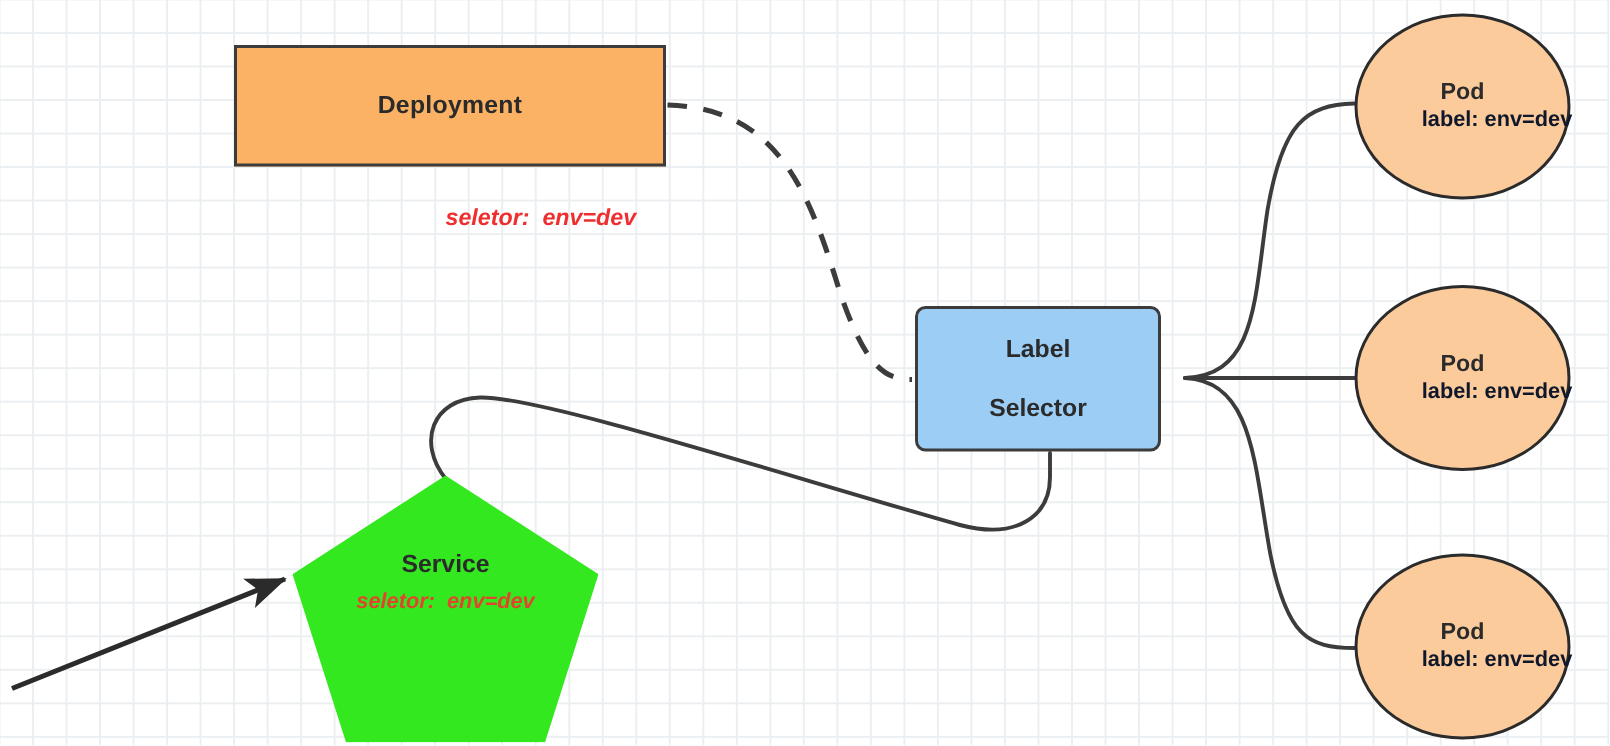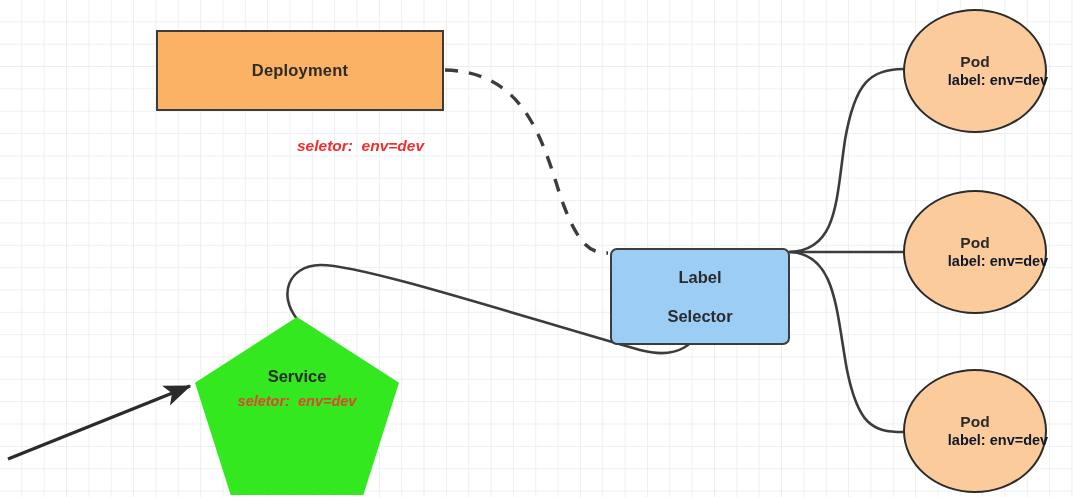--- a/index.html
+++ b/index.html
@@ -47,27 +47,26 @@
   #node-deployment .title {
     font-size: 16.5px;
     font-weight: bold;
     color: #2b2b2b;
     letter-spacing: 0.2px;
   }
   
   #node-label-selector {
     left: 610px;
     top: 204px;
-    width: 180px;
+    width: 164px;
     height: 97px;
     background: #9ccdf5;
     border: 2.5px solid #3c3c3c;
     border-radius: 7px;
     gap: 22px;
-    margin-top: 44px;
   }
   #node-label-selector .title {
     font-size: 16.5px;
     font-weight: bold;
     color: #2b2b2b;
     line-height: 1;
   }
   
   .pod {
     width: 144px;

